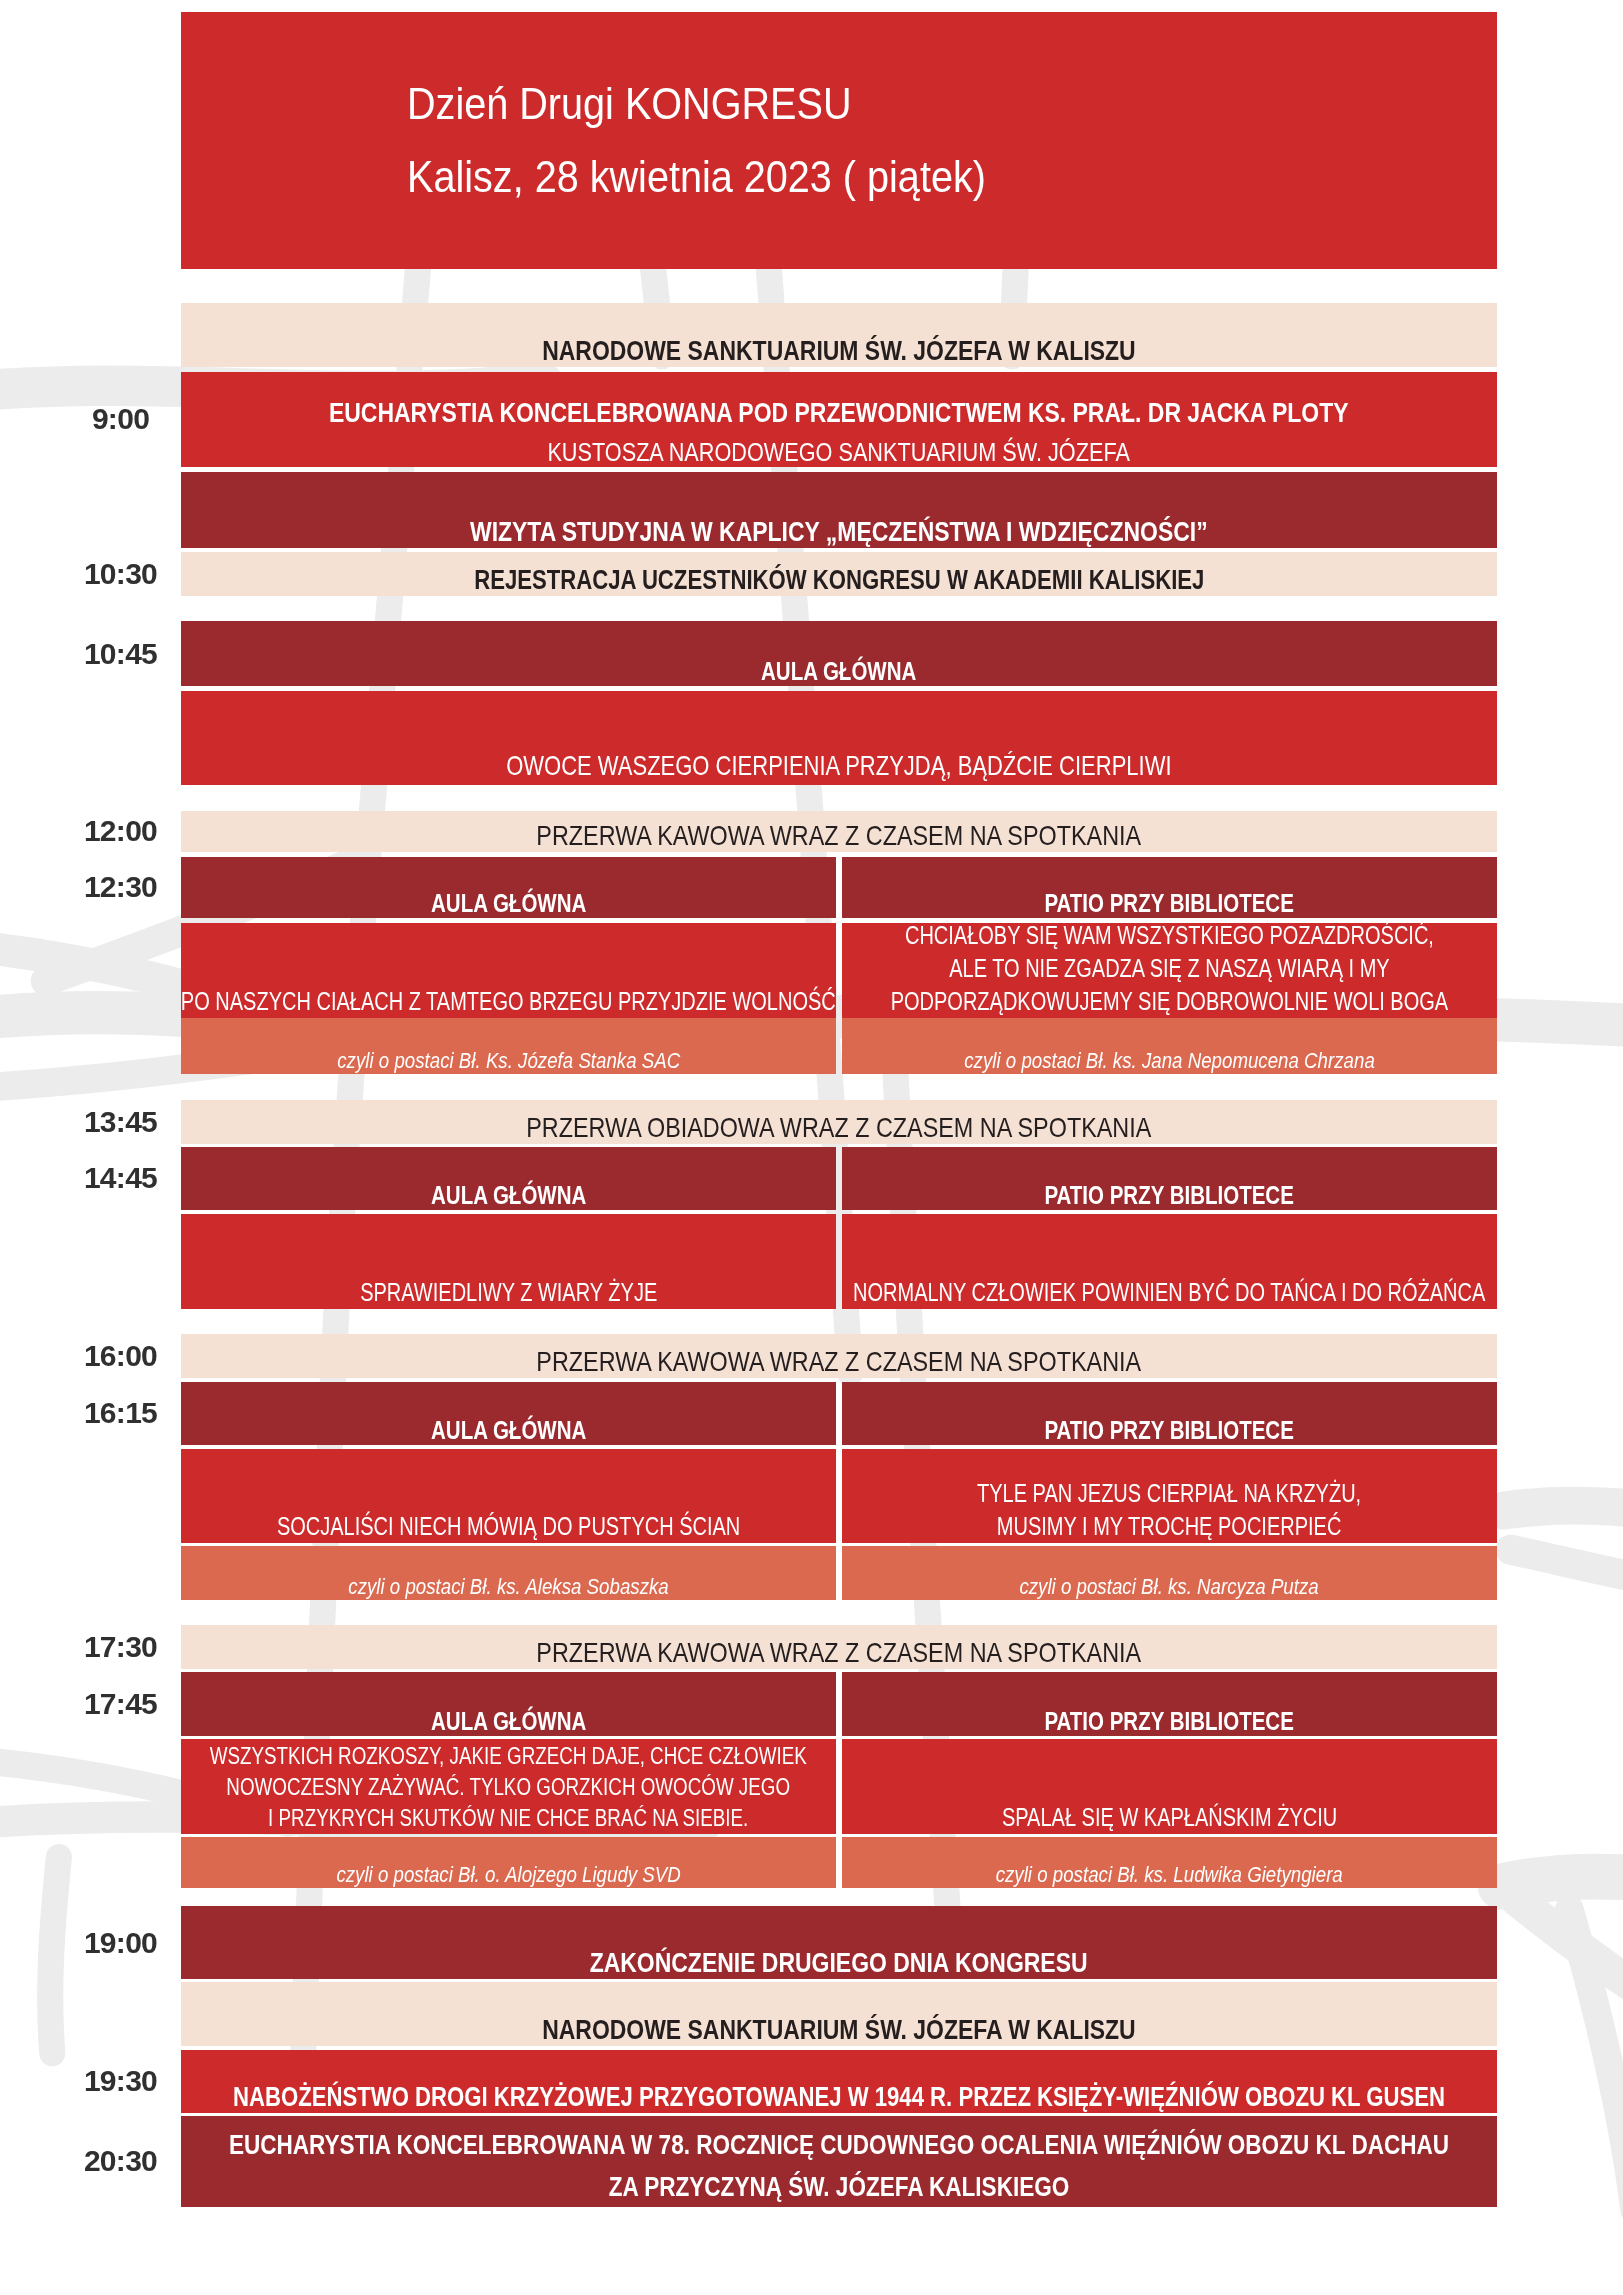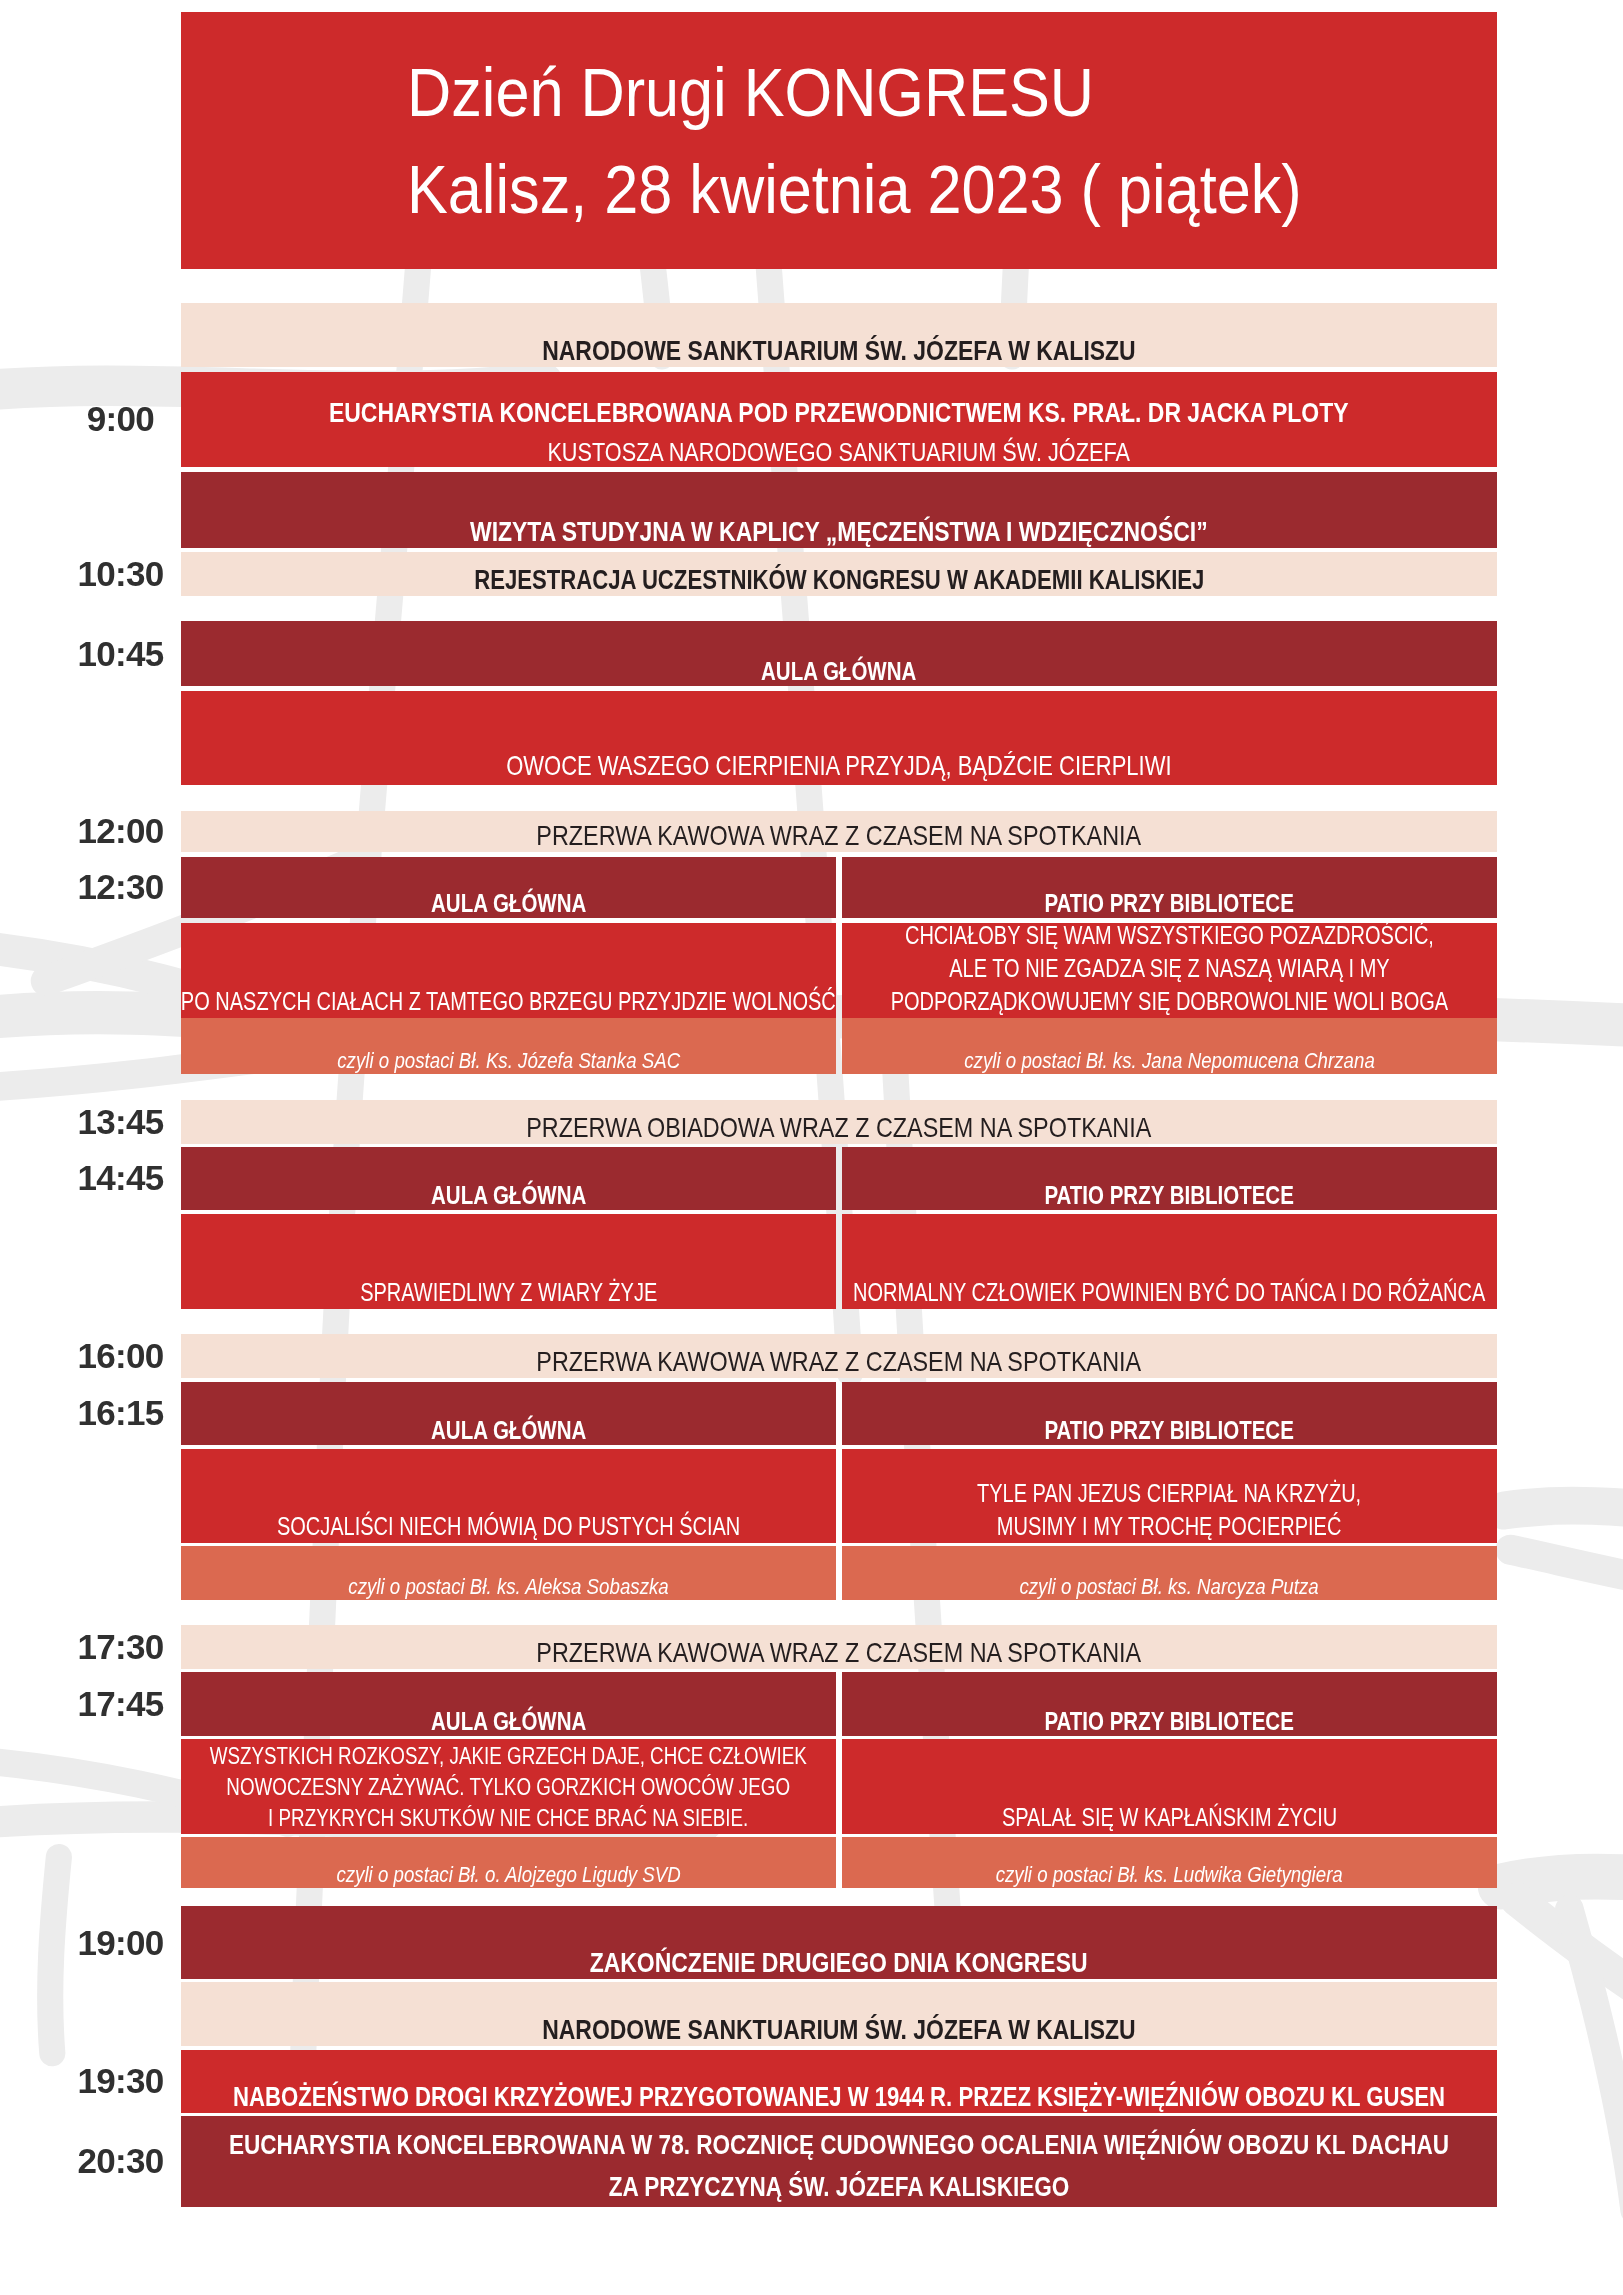--- a/index.html
+++ b/index.html
@@ -9,31 +9,31 @@
   html,body{margin:0;padding:0;background:#fff;}
   .page{position:relative;width:1623px;height:2295px;overflow:hidden;background:#fff;
         font-family:"Liberation Sans",sans-serif;}
   .wm{position:absolute;inset:0;z-index:0;}
   .wm path{stroke:var(--wm);fill:none;}
   .content{position:relative;z-index:1;}
 
   .banner{margin:11.8px 0 0 181px;width:1316px;height:257px;background:var(--bright);
           box-sizing:border-box;padding-left:226px;display:flex;flex-direction:column;
           justify-content:center;gap:29px;}
-  .banner .line{color:#fff;font-size:68px;line-height:1;font-weight:400;}
+  .banner .line{color:#fff;font-size:44px;line-height:1;font-weight:400;}
 
   .table{margin-left:181px;width:1316px;}
   .row{position:relative;display:flex;gap:5.9px;}
   .cell{flex:1 1 0;min-width:0;display:flex;flex-direction:column;align-items:center;
         justify-content:flex-end;text-align:center;}
   .bg-bright{background:var(--bright);} .bg-dark{background:var(--dark);}
   .bg-pink{background:var(--pink);} .bg-salmon{background:var(--salmon);}
 
   .time{position:absolute;left:-112px;top:0;bottom:0;width:103px;display:flex;
-        align-items:center;justify-content:center;font-weight:700;font-size:35px;
+        align-items:center;justify-content:center;font-weight:700;font-size:30px;
         color:var(--time-ink);letter-spacing:-0.7px;}
 
   .cx{display:inline-block;transform:scaleX(var(--cx,.82));transform-origin:50% 50%;
       white-space:nowrap;text-align:center;}
   .cxl{transform-origin:0 50%;}
   .pre{white-space:pre;}
 
   .venue-t  {font-weight:700;font-size:28px;color:var(--ink);}
   .break-t  {font-weight:400;font-size:27.5px;color:var(--ink);--cx:.85;}
   .mass-t   {font-weight:700;font-size:28px;color:#fff;}

